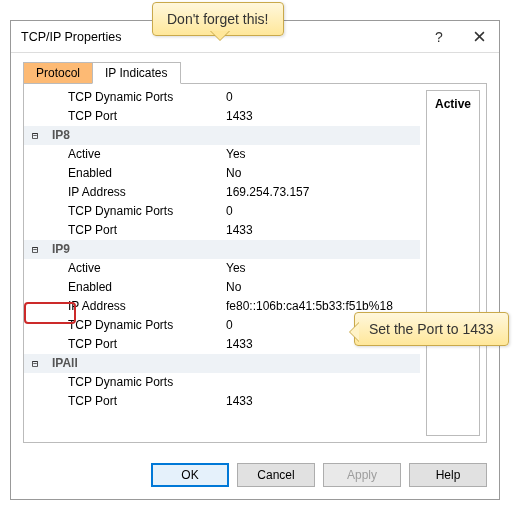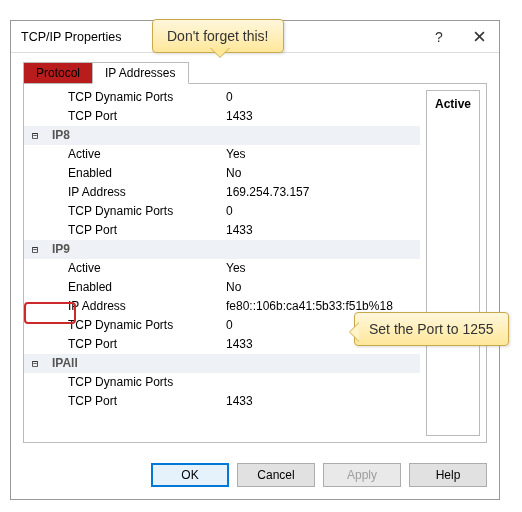--- a/index.html
+++ b/index.html
@@ -52,21 +52,21 @@
   .tabs {
     display: flex;
     align-items: flex-end;
     border-bottom: 1px solid #bbb;
   }
   .tab {
     border: 1px solid #bbb;
     border-bottom: none;
     padding: 3px 12px;
     margin-right: -1px;
-    background: #b91c1c;
+    background: #fdba74;
     font-size: 12px;
     position: relative;
   }
   .tab.active {
     background: #fff;
     top: 1px;
     border-bottom: 1px solid #fff;
   }
   .grid-wrap {
     border: 1px solid #bbb;
@@ -142,21 +142,21 @@
   .callout {
     position: absolute;
     background: linear-gradient(#fff7dc, #ffe79a);
     border: 1px solid #c9a94b;
     border-radius: 4px;
     padding: 8px 14px;
     font-size: 14px;
     color: #333;
     box-shadow: 1px 1px 3px rgba(0,0,0,0.15);
   }
-  .callout.top { left: 152px; top: 19px; }
+  .callout.top { left: 152px; top: 2px; }
   .callout.top::after {
     content: "";
     position: absolute;
     left: 58px;
     bottom: -14px;
     border: 9px solid transparent;
     border-top-color: #ffe79a;
   }
   .callout.top::before {
     content: "";
@@ -203,21 +203,21 @@
     <div class="tb-btn">
       <svg width="11" height="11" viewBox="0 0 10 10">
           <path d="M1 1 L9 9 M9 1 L1 9" stroke="#333" stroke-width="1.4"></path>
         </svg>
     </div>
   </div>
 
   <div class="body">
     <div class="tabs">
       <div class="tab">Protocol</div>
-      <div class="tab active">IP Addresses</div>
+      <div class="tab active">IP Indicates</div>
     </div>
 
     <div class="grid-wrap">
       <div class="grid" id="grid">
           <div class="row child">
             <span class="exp"></span>
             <span class="label">TCP Dynamic Ports</span>
             <span class="value">0</span>
           </div>
           <div class="row child">
@@ -308,14 +308,14 @@
 
   <div class="buttons">
     <button class="btn default">OK</button>
     <button class="btn">Cancel</button>
     <button class="btn" disabled="">Apply</button>
     <button class="btn">Help</button>
   </div>
 </div>
 
 <div class="callout top">Don't forget this!</div>
-<div class="callout right">Set the Port to 1255</div>
+<div class="callout right">Set the Port to 1433</div>
 <div class="redbox"></div>
 
 </body></html>

